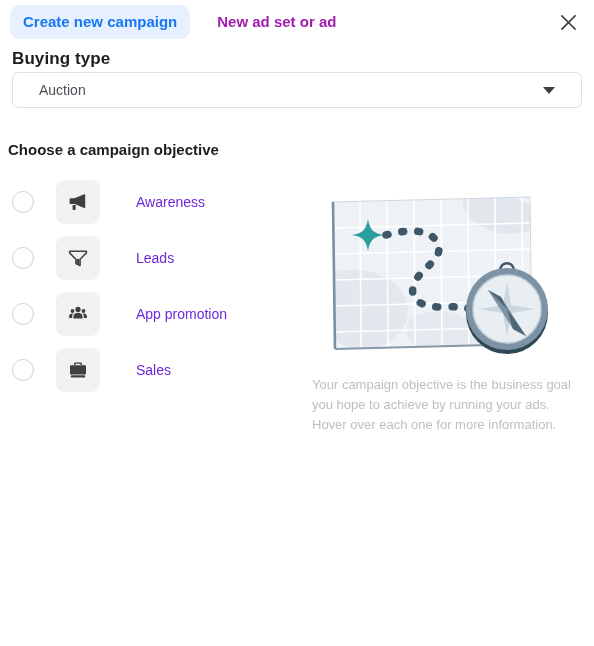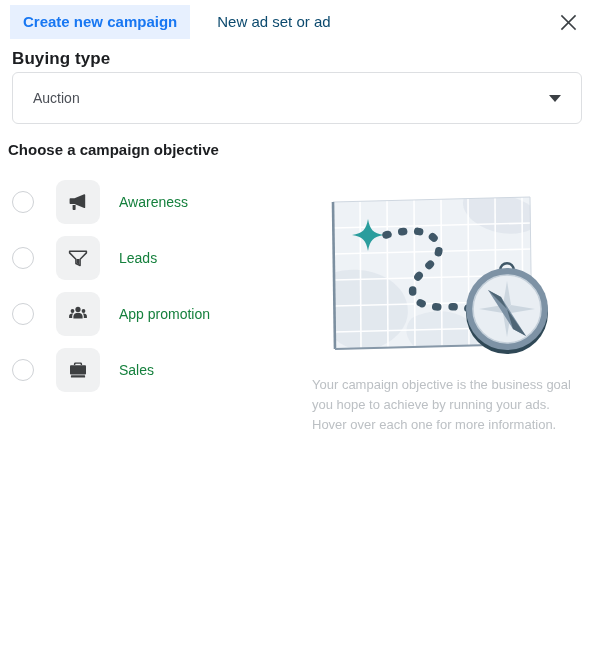--- a/index.html
+++ b/index.html
@@ -28,34 +28,34 @@
     height: 44px;
     display: flex;
     align-items: center;
     padding-left: 10px;
   }
 
   .tab {
     font-size: 15px;
     font-weight: bold;
     padding: 8px 13px;
-    border-radius: 0;
+    border-radius: 10px;
     white-space: nowrap;
     cursor: pointer;
     line-height: 18px;
   }
 
   .tab.active {
     color: #1877f2;
     background: #e7f0fe;
   }
 
   .tab.inactive {
-    color: #0c4a6e;
-    font-weight: normal;
+    color: #a21caf;
+    font-weight: bold;
     margin-left: 14px;
   }
 
   .close-btn {
     position: absolute;
     right: 12px;
     top: 8px;
     width: 28px;
     height: 28px;
     display: flex;
@@ -74,27 +74,27 @@
     font-weight: bold;
     color: #1c1e21;
     letter-spacing: 0.1px;
   }
 
   .select-box {
     position: absolute;
     left: 12px;
     top: 72px;
     width: 570px;
-    height: 52px;
+    height: 36px;
     border: 1px solid #dddfe2;
     border-radius: 6px;
     background: #ffffff;
     display: flex;
     align-items: center;
-    padding: 0 20px;
+    padding: 0 26px;
     cursor: pointer;
   }
 
   .select-value {
     font-size: 14px;
     color: #4b4f56;
     flex: 1;
   }
 
   .caret {
@@ -146,23 +146,23 @@
     border-radius: 9px;
     background: #f0f1f2;
     margin-left: 22px;
     display: flex;
     align-items: center;
     justify-content: center;
     flex: 0 0 auto;
   }
 
   .obj-label {
-    margin-left: 19px;
+    margin-left: 36px;
     font-size: 14px;
-    color: #15803d;
+    color: #6d28d9;
     white-space: nowrap;
   }
 
   
   .right-panel {
     position: absolute;
     left: 310px;
     top: 186px;
     width: 272px;
   }

